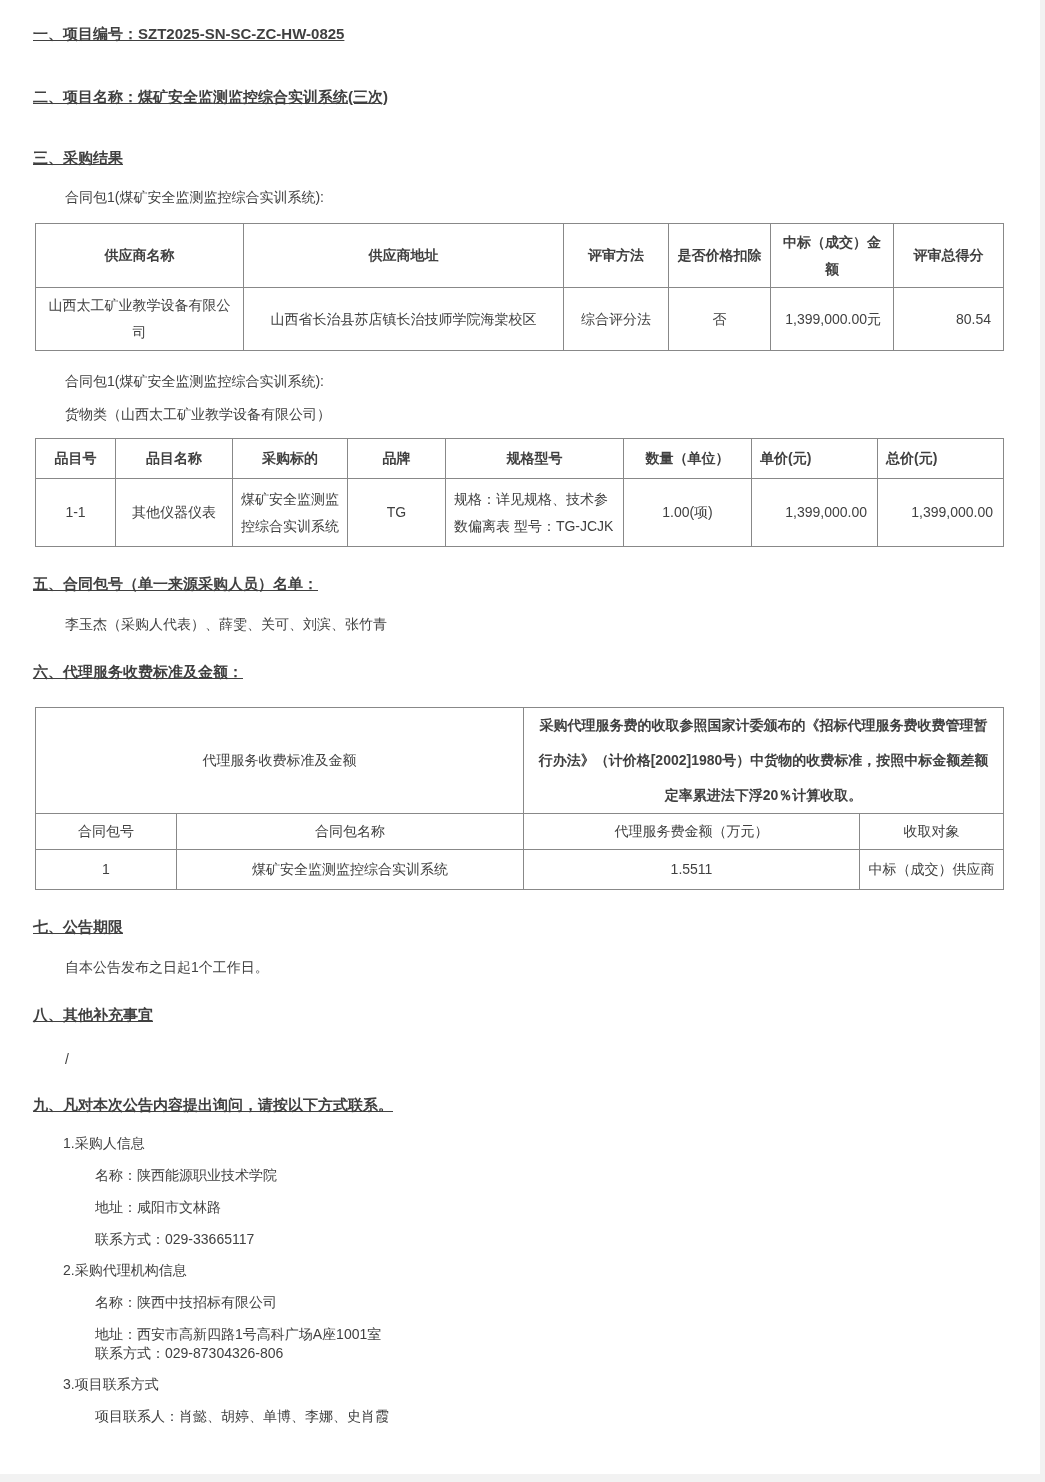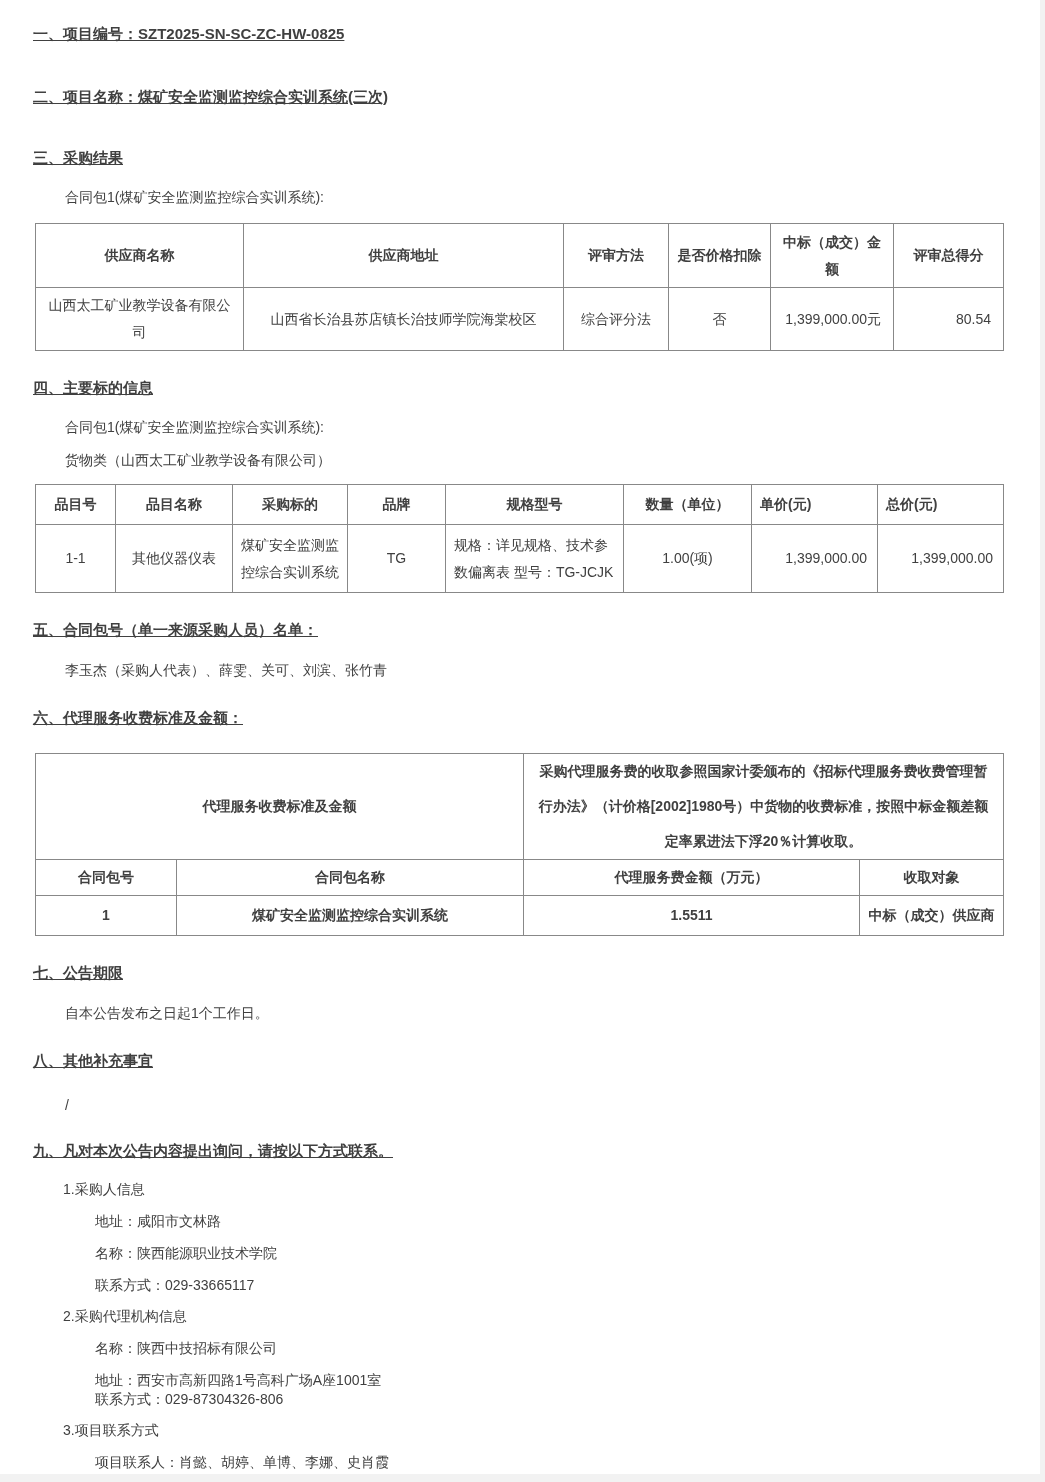--- a/index.html
+++ b/index.html
@@ -49,21 +49,21 @@
   
   .t2 { margin-top:14px; }
   .t2 th { height:40px; }
   .t2 td { height:68px; }
   .t2 .left  { text-align:left; }
   .t2 .num   { text-align:right; padding-right:10px; }
   .t2 th.num { text-align:left; padding-right:10px; }
 
   
   .t3 { margin-top:26px; }
-  .t3 th, .t3 td { font-weight:bold; padding:4px 6px; }
+  .t3 th, .t3 td { font-weight:normal; padding:4px 6px; }
   .t3 .r1 td { height:103px; }
   .t3 .r1 .desc { font-weight:bold; line-height:35px; padding:0 12px; }
   .t3 .r2 td { height:36px; }
   .t3 .r3 td { height:40px; }
 </style>
 </head>
 <body>
 
 <div class="content">
 
@@ -96,21 +96,20 @@
       <td>山西太工矿业教学设备有限公司</td>
       <td>山西省长治县苏店镇长治技师学院海棠校区</td>
       <td>综合评分法</td>
       <td>否</td>
       <td class="num">1,399,000.00元</td>
       <td class="num">80.54</td>
     </tr>
   </tbody>
     </table>
 
-  <p class="sec-heading mt-md">四、主要标的信息</p>
   <p class="note indent-1" style="margin-top:21px;">合同包1(煤矿安全监测监控综合实训系统):</p>
   <p class="note indent-1" style="margin-top:14px;">货物类（山西太工矿业教学设备有限公司）</p>
 
   <table class="t2">
     <colgroup>
       <col style="width:80px">
         <col style="width:117px">
         <col style="width:115px">
         <col style="width:98px">
       <col style="width:178px">
@@ -177,22 +176,22 @@
   <p class="sec-heading mt-md">七、公告期限</p>
   <p class="body-line indent-1" style="margin-top:22px;">自本公告发布之日起1个工作日。</p>
 
   <p class="sec-heading" style="margin-top:28px;">八、其他补充事宜</p>
   <p class="body-line indent-1" style="margin-top:26px;">/</p>
 
   <p class="sec-heading" style="margin-top:26px;">九、凡对本次公告内容提出询问，请按以下方式联系。</p>
 
   <div>
     <p class="body-line indent-0" style="margin-top:20px;">1.采购人信息</p>
+    <p class="body-line indent-2" style="margin-top:13px;">名称：陕西能源职业技术学院</p>
     <p class="body-line indent-2" style="margin-top:13px;">地址：咸阳市文林路</p>
-    <p class="body-line indent-2" style="margin-top:13px;">名称：陕西能源职业技术学院</p>
     <p class="body-line indent-2" style="margin-top:13px;">联系方式：029-33665117</p>
   </div>
 
   <div>
     <p class="body-line indent-0" style="margin-top:12px;">2.采购代理机构信息</p>
     <p class="body-line indent-2" style="margin-top:13px;">名称：陕西中技招标有限公司</p>
     <p class="body-line indent-2" style="margin-top:13px;">地址：西安市高新四路1号高科广场A座1001室</p>
     <p class="body-line indent-2" style="">联系方式：029-87304326-806</p>
   </div>
 

